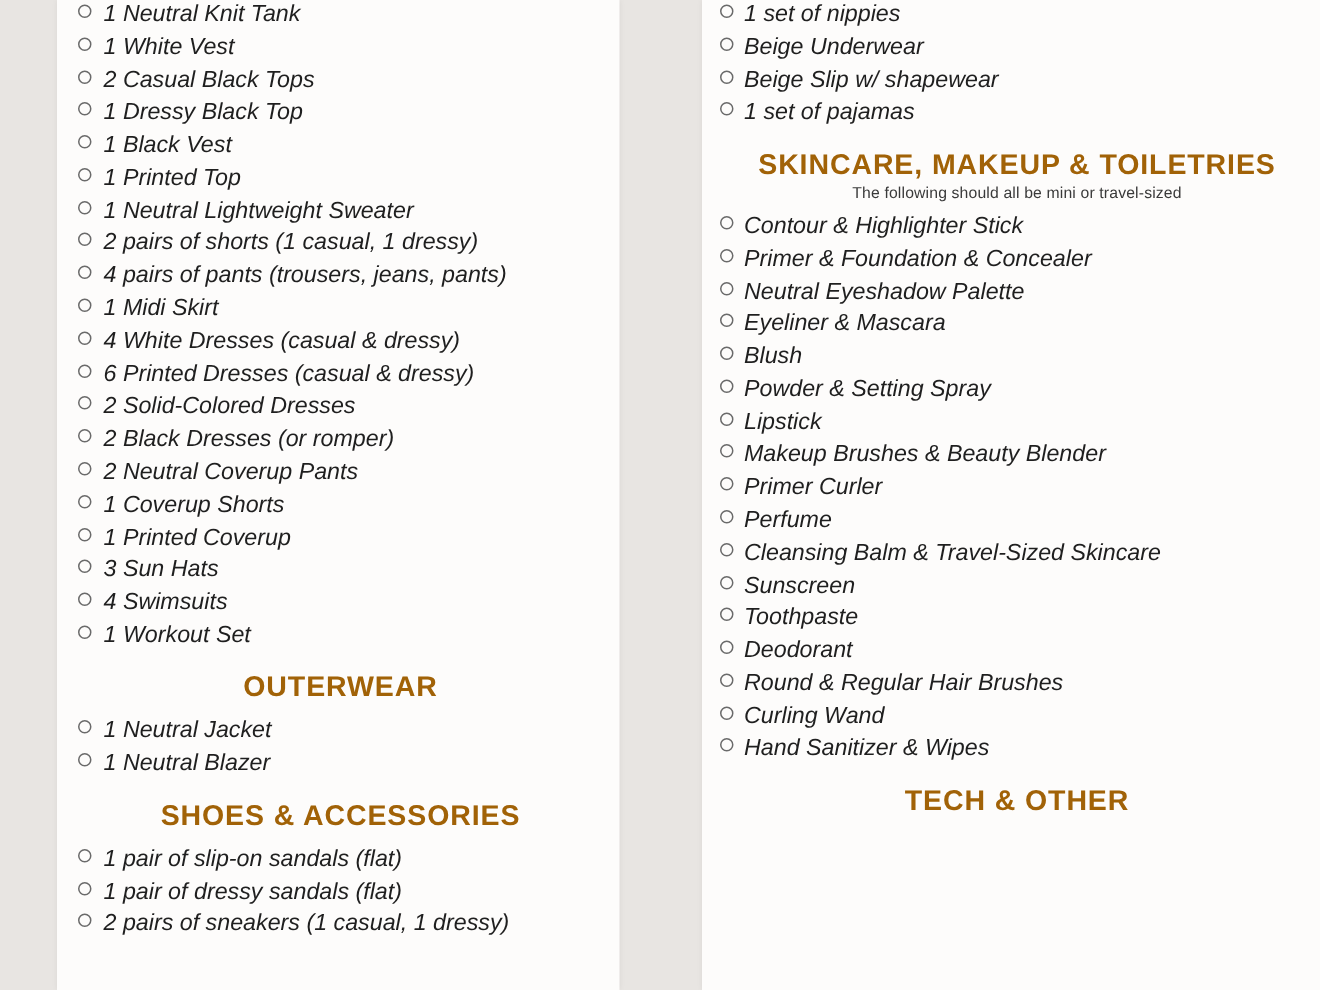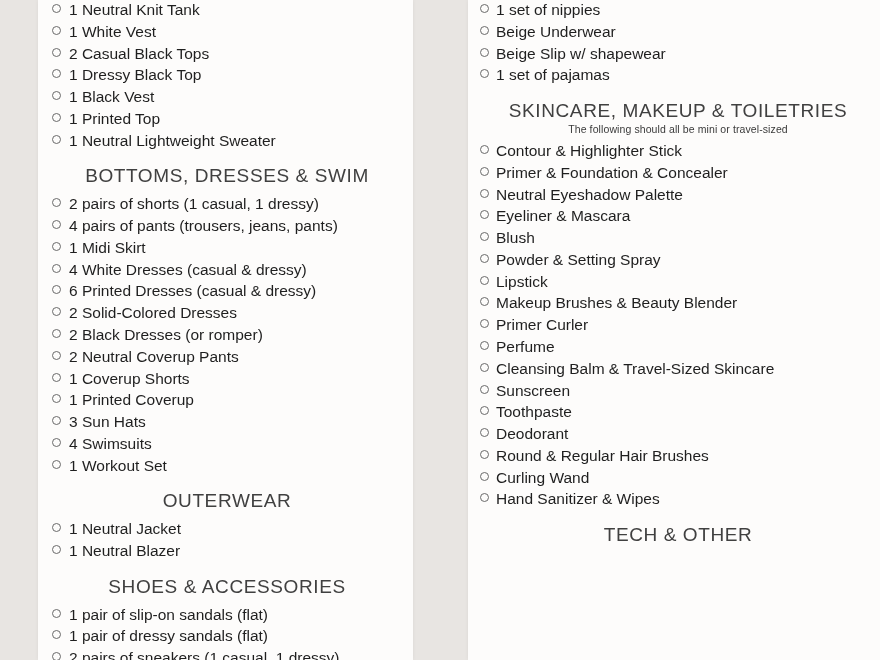--- a/index.html
+++ b/index.html
@@ -45,22 +45,22 @@
     width: 350px;
   }
   .col-right {
     left: 480px;
     width: 396px;
   }
   .section-title {
     text-align: center;
     font-size: 19px;
     letter-spacing: 0.6px;
-    color: #404040;
-    font-weight: 400;
+    color: #a16207;
+    font-weight: 700;
     margin: 14px 0 7px 0;
   }
   .section-sub {
     text-align: center;
     font-size: 10.5px;
     color: #3a3a3a;
     margin: -6px 0 6px 0;
     letter-spacing: 0.1px;
   }
   ul.list {
@@ -69,20 +69,21 @@
     padding: 0;
   }
   ul.list li {
     display: flex;
     align-items: baseline;
     font-size: 15.5px;
     color: #1f1f1f;
     line-height: 20.6px;
     padding: 0;
     margin: 0 0 1.2px 0;
+    font-style: italic;
   }
   .bullet {
     flex: 0 0 auto;
     width: 7px;
     height: 7px;
     border: 1px solid #6a6a6a;
     border-radius: 50%;
     margin-right: 8px;
     position: relative;
     top: -2px;
@@ -132,21 +133,20 @@
             <span class="item-text">1 Printed Top</span>
           </li>
         <li>
             <span class="bullet"></span>
             <span class="item-text">1 Neutral Lightweight Sweater</span>
           </li>
       </ul>
     </div>
 
     <div>
-      <div class="section-title">BOTTOMS, DRESSES &amp; SWIM</div>
       <ul class="list">
         <li>
             <span class="bullet"></span>
             <span class="item-text">2 pairs of shorts (1 casual, 1 dressy)</span>
           </li>
         <li>
             <span class="bullet"></span>
             <span class="item-text">4 pairs of pants (trousers, jeans, pants)</span>
           </li>
         <li>

